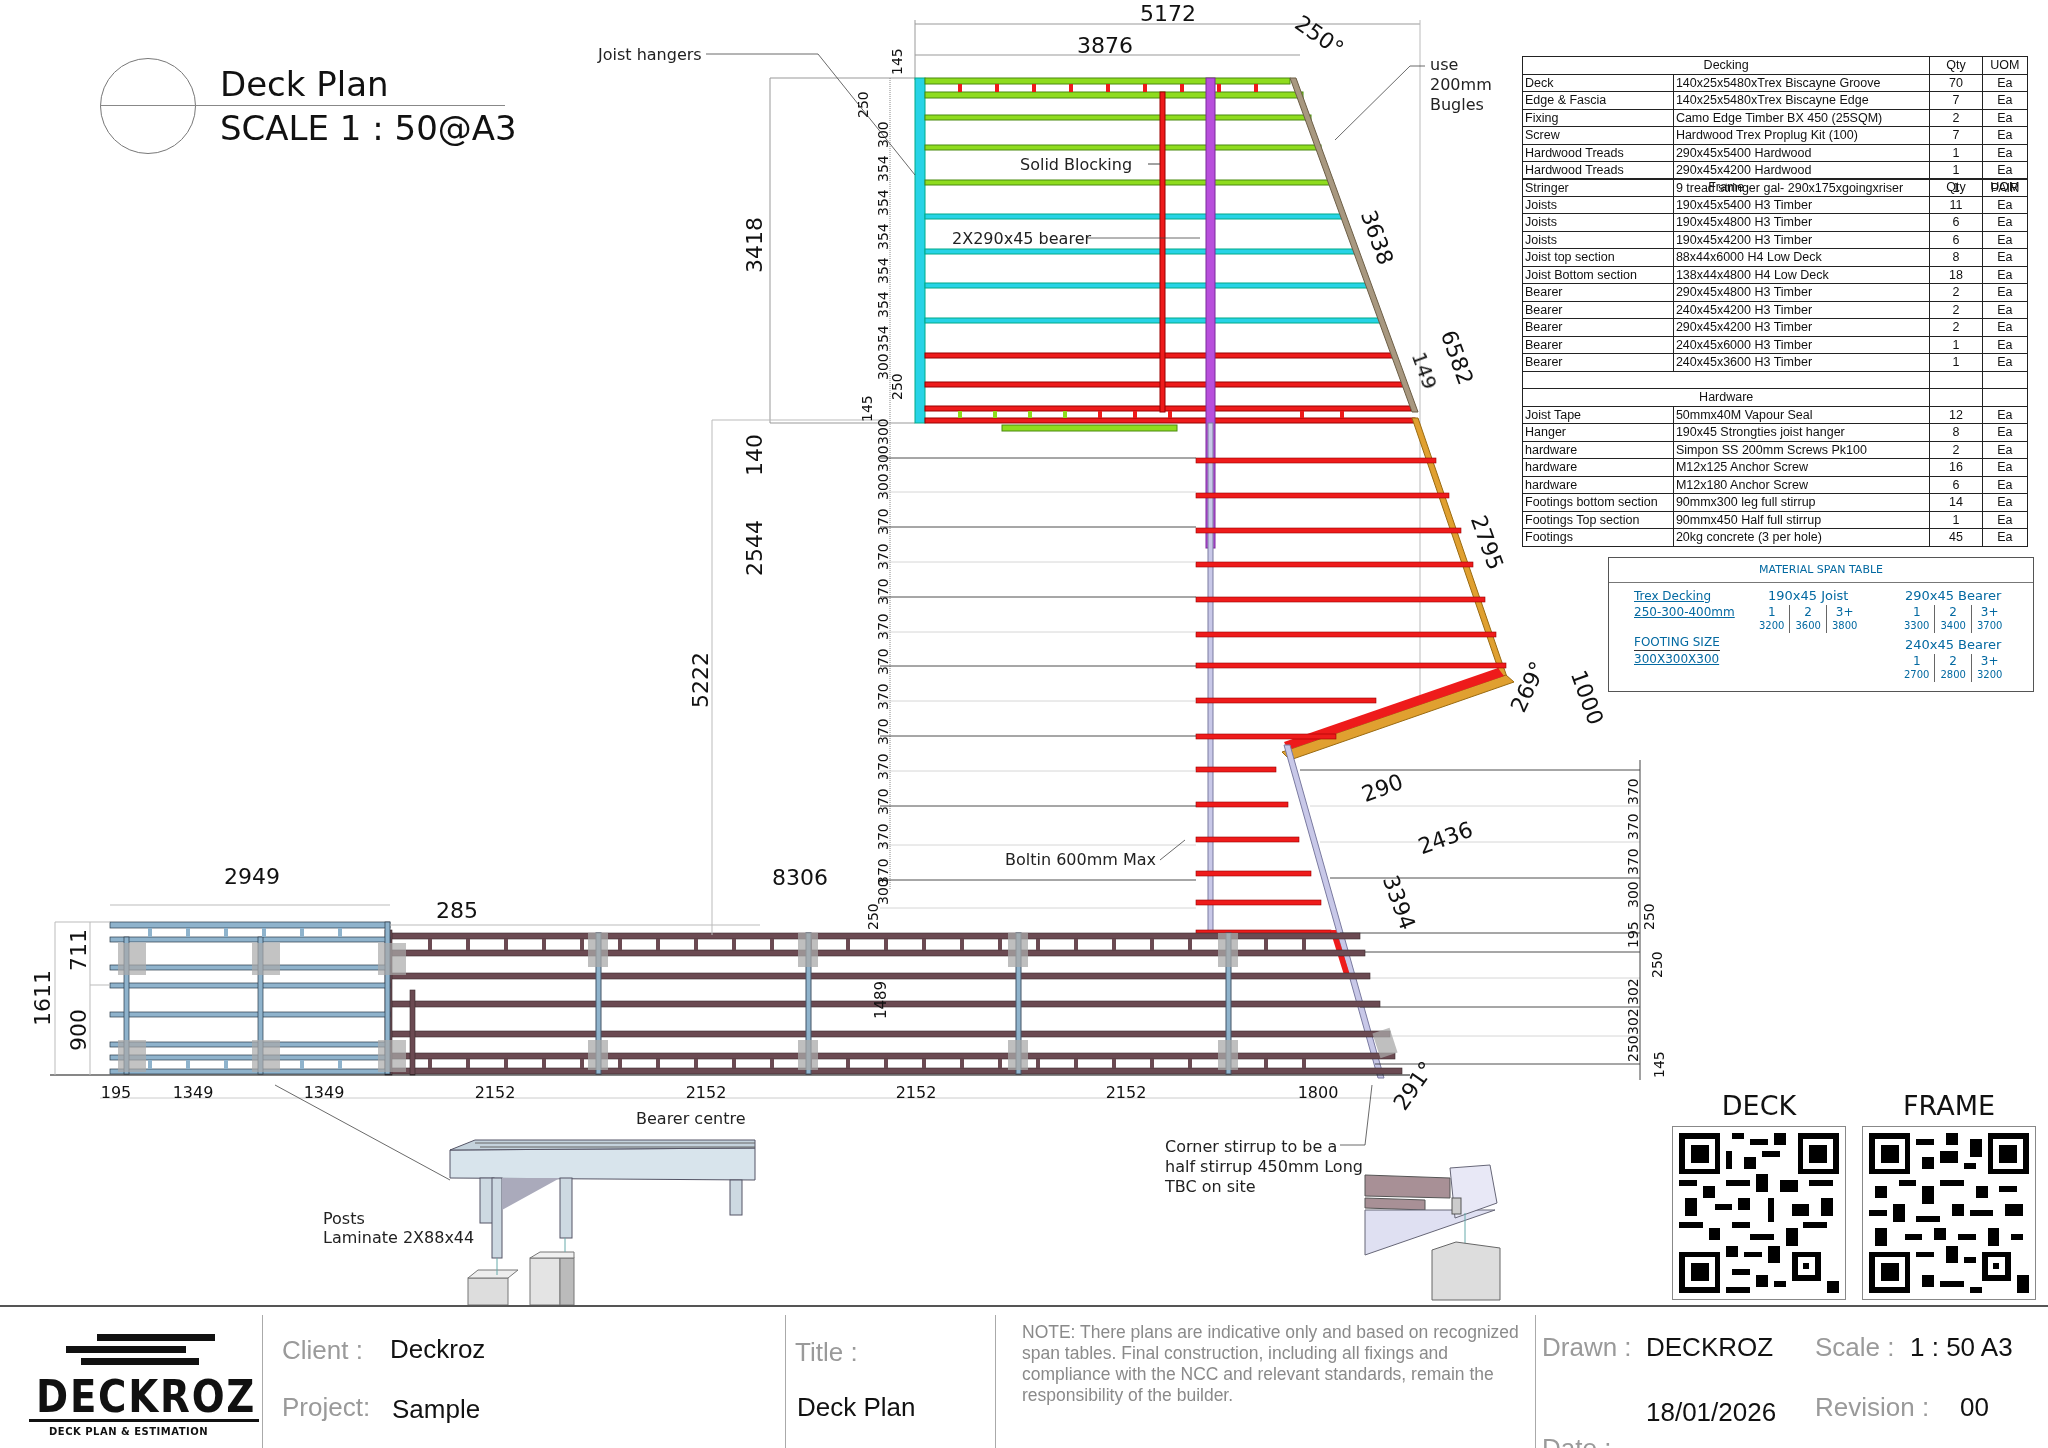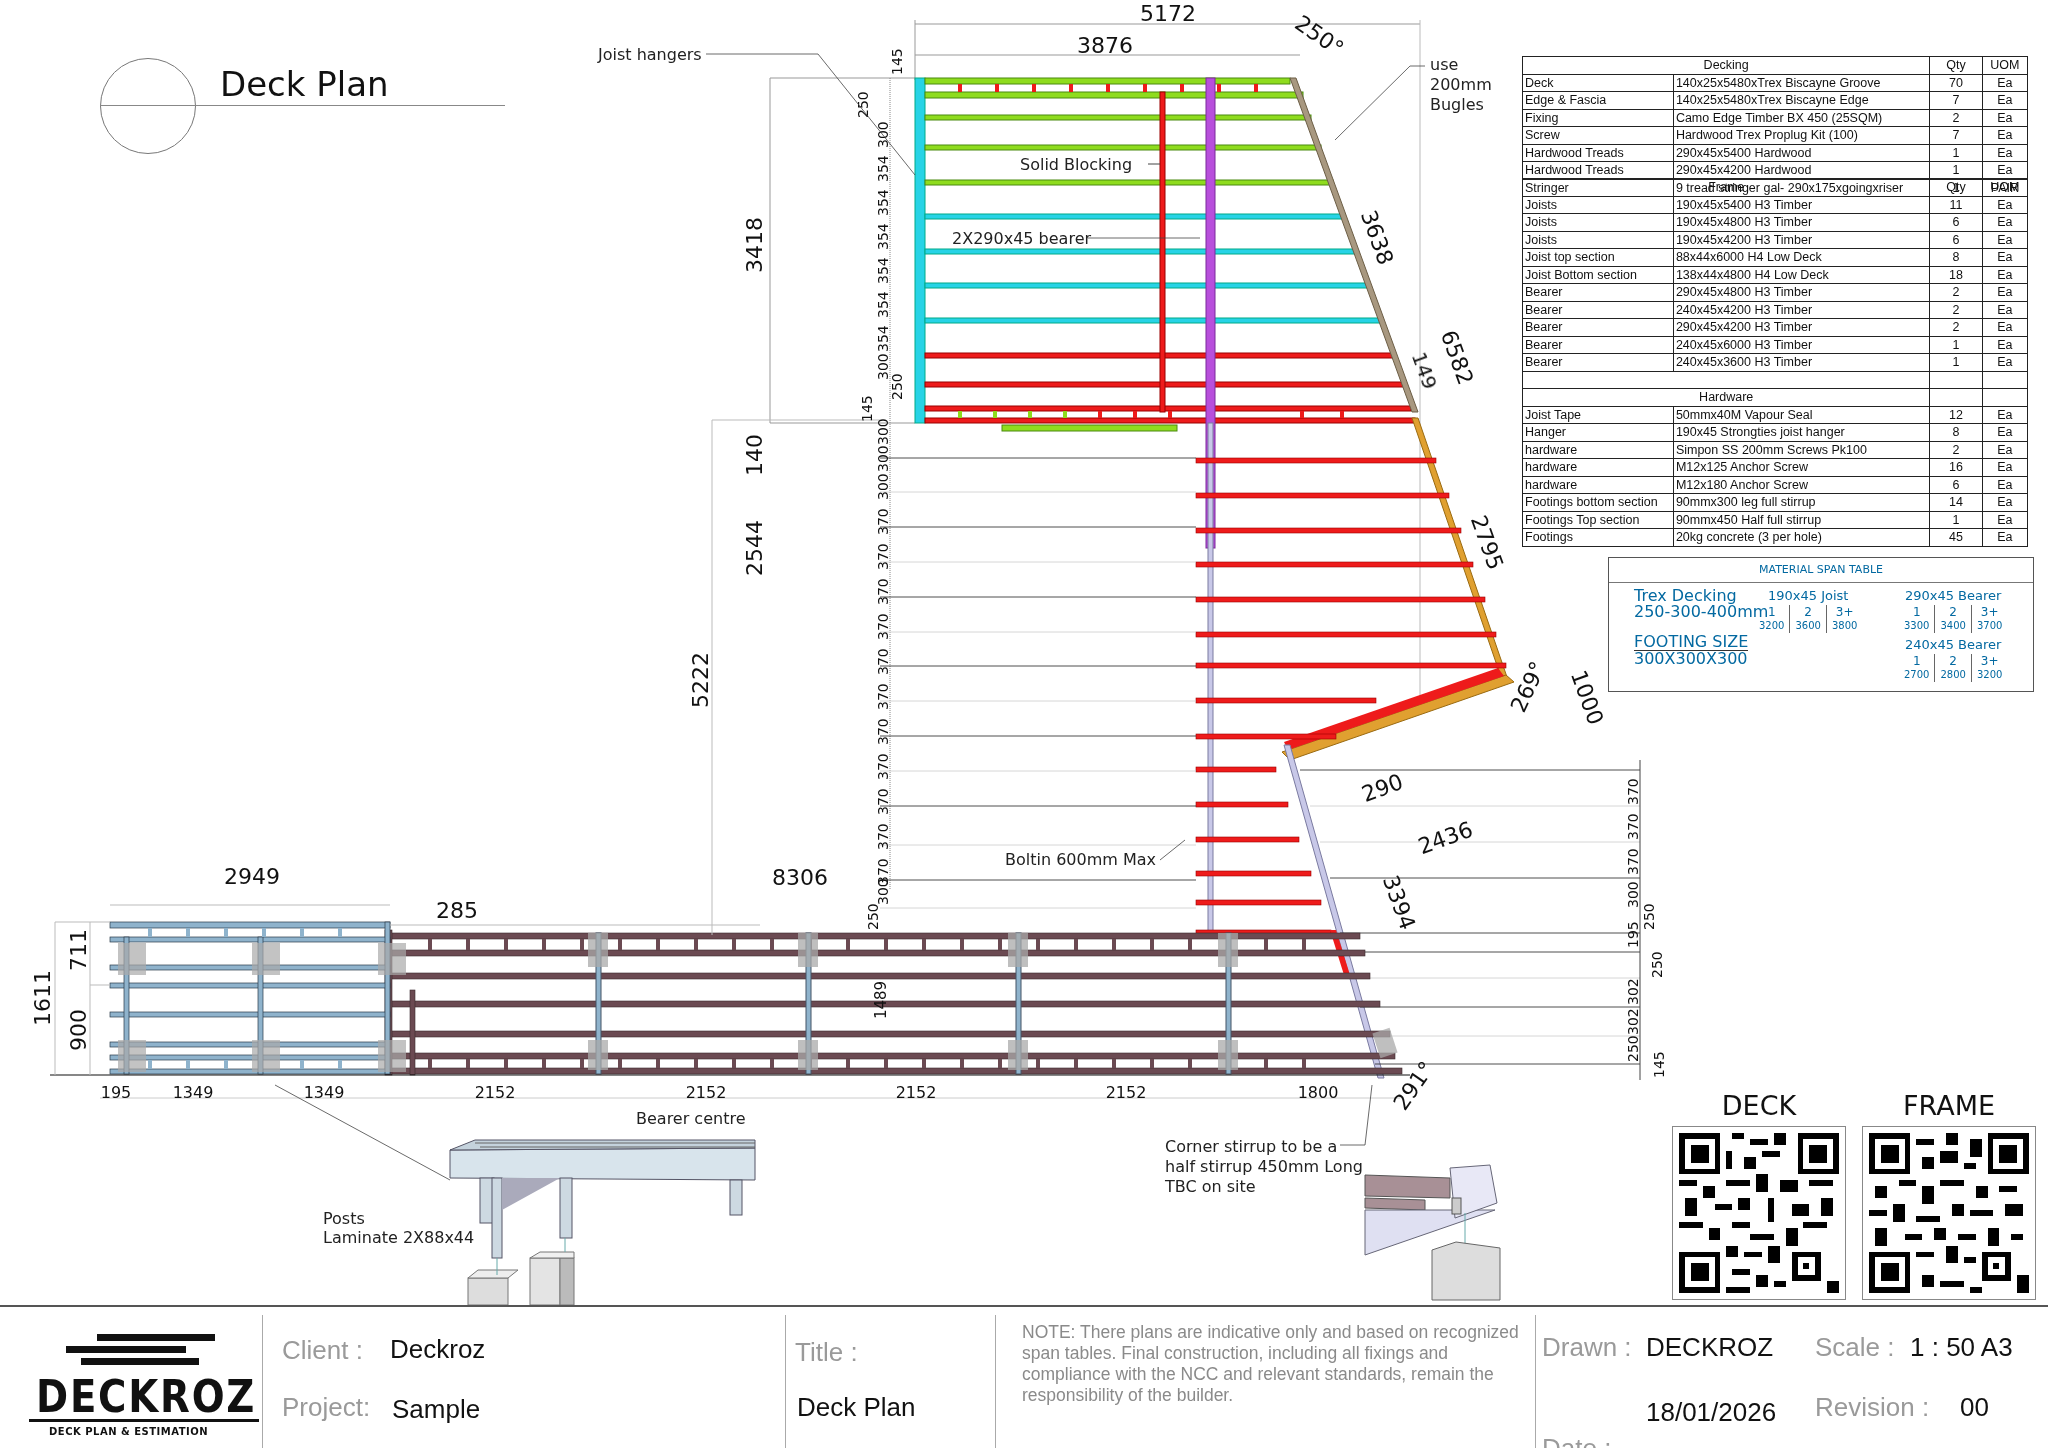--- a/index.html
+++ b/index.html
@@ -17,21 +17,21 @@
   table.bom { position:absolute; border-collapse:collapse; font-size:12.5px; font-family:"Liberation Sans", sans-serif; }
   table.bom td, table.bom th { border:1px solid #222; padding:0 2px; height:16.5px; line-height:16px; white-space:nowrap; }
   table.bom th { font-weight:normal; text-align:center; }
   table.bom td.c { text-align:center; }
   #tbl-decking { left:1522px; top:22px; width:506px;margin-top:34px; }
   #tbl-frame { left:1522px; top:178px; width:506px; }
   table.bom col.c1 { width:150px; } table.bom col.c2 { width:255px; } table.bom col.c3 { width:52px; } table.bom col.c4 { width:45px; }
   
   .span { position:absolute; left:1608px; top:557px; width:424px; height:133px; border:1px solid #555; font-family:"DejaVu Sans", sans-serif; color:#0369a1; }
   .span .hdr { height:24px; border-bottom:1px solid #777; text-align:center; font-size:11px; line-height:24px; }
-  .span .left { position:absolute; left:25px; top:30px; font-size:16px; line-height:16px; }
+  .span .left { position:absolute; left:25px; top:30px; font-size:12px; line-height:16px;text-decoration:underline; }
   .span .left .u { border-bottom:1px solid #333; display:inline-block; margin-top:14px; }
   .span .grp { position:absolute; text-align:center; font-size:13px; }
   .span .grp .t { display:block; margin-bottom:2px; }
   .span .cells { display:flex; }
   .span .cell { padding:0 5px; border-left:1px solid #666; font-size:12px; line-height:14px; }
   .span .cell:first-child { border-left:none; }
   .span .cell small { display:block; font-size:10px; }
   
   .qr-wrap { position:absolute; top:1090px; text-align:center; }
   .qr-label { font-family:"DejaVu Sans", sans-serif; font-size:27px; color:#111; line-height:32px; }
@@ -437,20 +437,21 @@
     <rect x="1452" y="1198" width="9" height="16" fill="#ccc" stroke="#555"></rect>
     <line x1="1465" y1="1213" x2="1465" y2="1246" stroke="#6aa"></line>
     <polygon points="1432,1250 1456,1242 1500,1248 1500,1300 1432,1300" fill="#ddd" stroke="#666"></polygon>
   </g>
 </svg>
 
 <div class="plan-title">
   <div class="circle"></div>
   <div class="hline"></div>
   <div class="name">Deck Plan</div>
+  <div class="scale">SCALE 1 : 50@A3</div>
 </div>
 
 <table class="bom" id="tbl-decking">
   <colgroup>
       <col class="c1">
       <col class="c2">
       <col class="c3">
       <col class="c4">
     </colgroup>
   <tbody>

